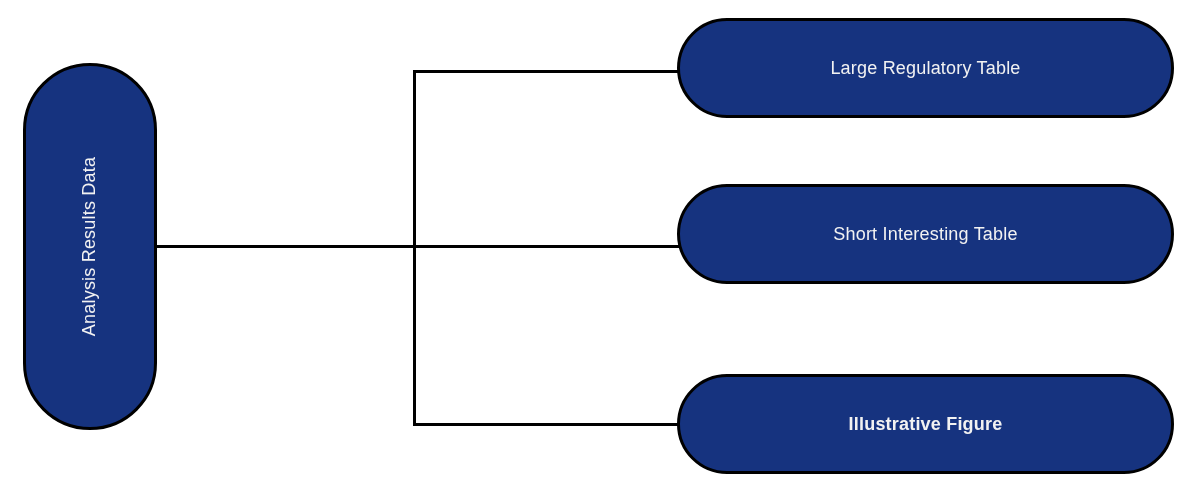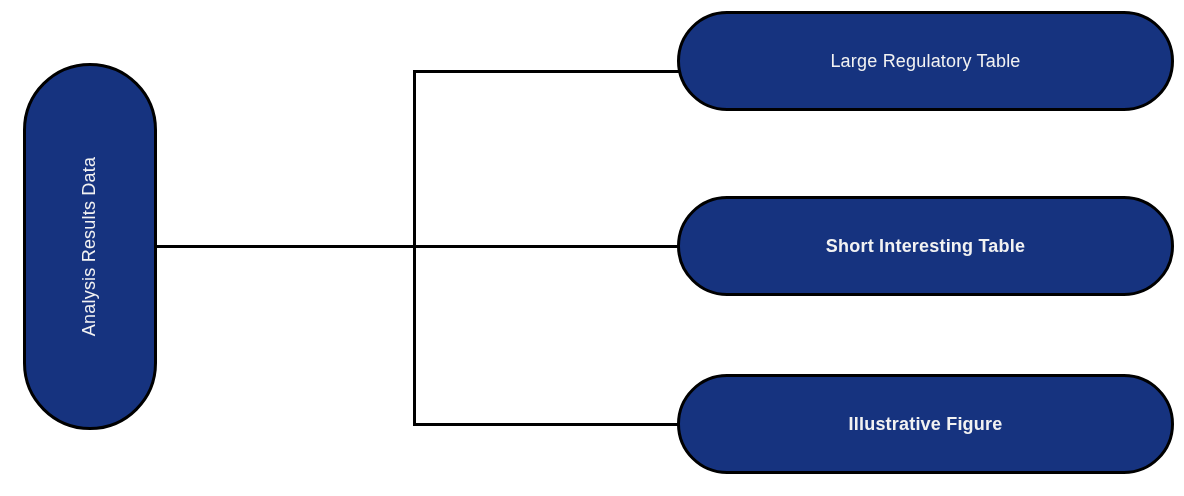--- a/index.html
+++ b/index.html
@@ -44,22 +44,22 @@
   .root .vtext {
     transform: rotate(-90deg);
     white-space: nowrap;
   }
   .node.leaf {
     left: 677px;
     width: 497px;
     height: 100px;
     border-radius: 50px;
   }
-  .leaf.leaf-1 { top: 11px; }
-  .leaf.leaf-2 { top: 196px; font-weight: bold; }
+  .leaf.leaf-1 { top: 18px; }
+  .leaf.leaf-2 { top: 184px; }
   .leaf.leaf-3 { top: 374px; font-weight: bold; }
 </style>
 </head>
 <body>
 
 <div class="canvas">
 
   <div class="edge h" style="left:155px; top:245px; width:525px;"></div>
   <div class="edge v" style="left:413px; top:70px; height:356px;"></div>
   <div class="edge h" style="left:413px; top:70px; width:267px;"></div>

